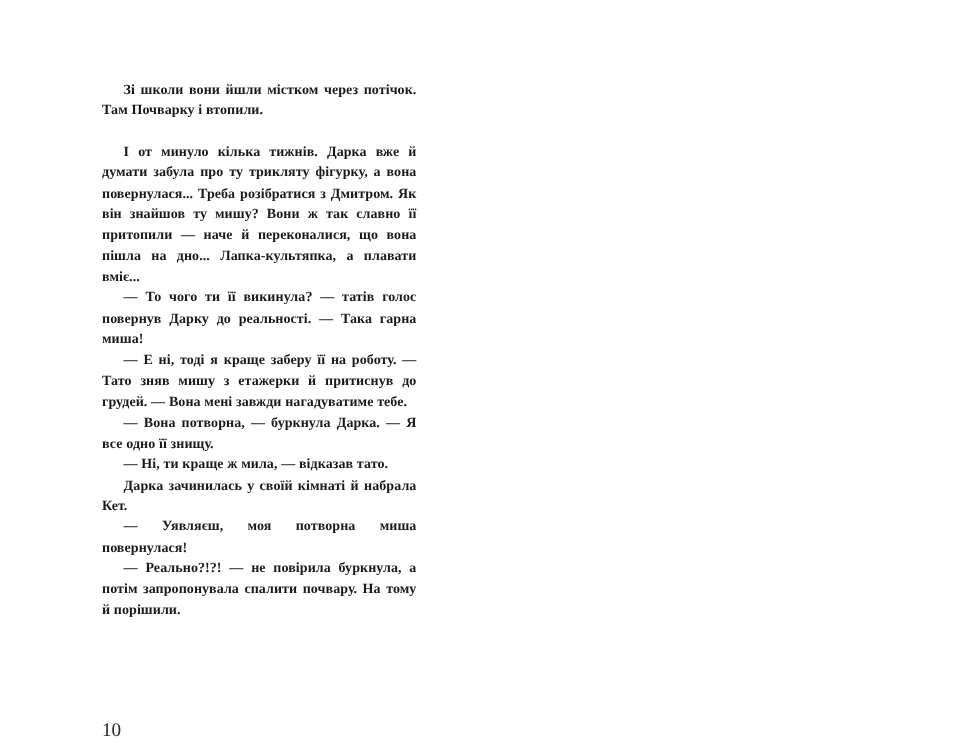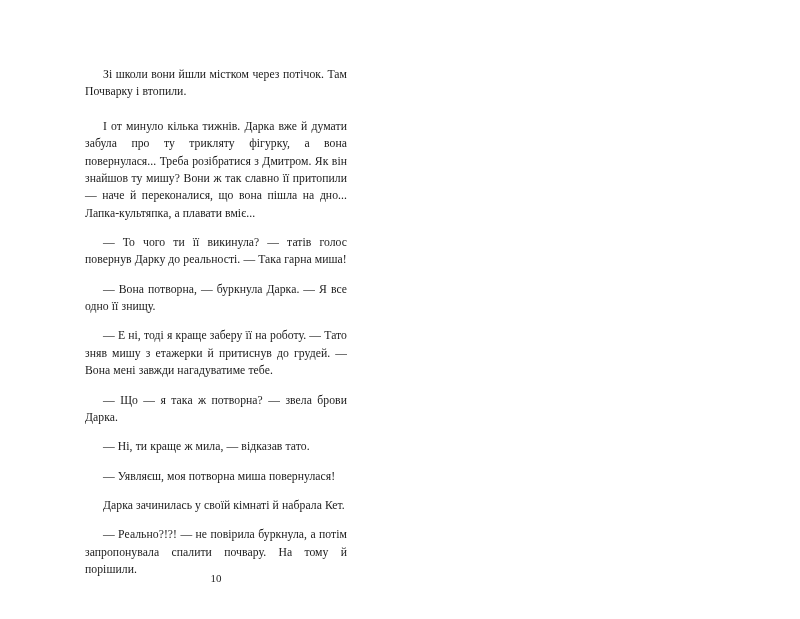--- a/index.html
+++ b/index.html
@@ -25,63 +25,63 @@
     top: 0;
     height: 619px;
     background: #ffffff;
   }
   .page-left  { left: 0;   width: 400px; }
   .page-right { left: 400px; width: 400px; }
 
   .textblock {
     position: absolute;
     top: 66px;
+    font-weight: bold;
   }
   .page-left .textblock  { left: 85px;  width: 262px; }
 
   .para {
     margin: 0;
     text-indent: 18px;
     text-align: justify;
     font-size: 11.7px;
     line-height: 17.35px;
     letter-spacing: 0.05px;
     word-spacing: 0.1px;
     -webkit-font-smoothing: antialiased;
   }
-  .para + .para { margin-top: 12px; }
+  .para + .para { margin-top: 0; }
   .para.gap { margin-top: 17.35px; }
   .para.last-line-full { text-align-last: left; }
 
   .folio {
     position: absolute;
-    top: 571px;
-    font-size: 11px;
+    top: 602px;
+    font-size: 16px;
     line-height: 14px;
-    text-align: center;
+    text-align: left;
     color: #262626;
   }
   .page-left .folio  { left: 85px;  width: 262px; }
 </style>
 </head>
 <body>
 
 <div class="spread">
 
   <div class="page page-left">
     <div class="textblock" id="left-text">
         <p class="para">Зі школи вони йшли містком через потічок. Там Почварку і втопили.</p>
         <p class="para gap">І от минуло кілька тижнів. Дарка вже й думати забула про ту трикляту фігурку, а вона повернулася... Треба розібратися з Дмитром. Як він знайшов ту мишу? Вони ж так славно її притопили — наче й переконалися, що вона пішла на дно... Лапка-культяпка, а плавати вміє...</p>
         <p class="para">— То чого ти її викинула? — татів голос повернув Дарку до реальності. — Така гарна миша!</p>
+        <p class="para">— Е ні, тоді я краще заберу її на роботу. — Тато зняв мишу з етажерки й притиснув до грудей. — Вона мені завжди нагадуватиме тебе.</p>
         <p class="para">— Вона потворна, — буркнула Дарка. — Я все одно її знищу.</p>
-        <p class="para">— Е ні, тоді я краще заберу її на роботу. — Тато зняв мишу з етажерки й притиснув до грудей. — Вона мені завжди нагадуватиме тебе.</p>
-        <p class="para">— Що — я така ж потворна? — звела брови Дарка.</p>
         <p class="para">— Ні, ти краще ж мила, — відказав тато.</p>
+        <p class="para">Дарка зачинилась у своїй кімнаті й набрала Кет.</p>
         <p class="para">— Уявляєш, моя потворна миша повернулася!</p>
-        <p class="para">Дарка зачинилась у своїй кімнаті й набрала Кет.</p>
         <p class="para last-line-full">— Реально?!?! — не повірила буркнула, а потім запропонувала спалити почвару. На тому й порішили.</p>
       </div>
     <div class="folio">10</div>
   </div>
 
   <div class="page page-right">
     
     
   </div>
 

